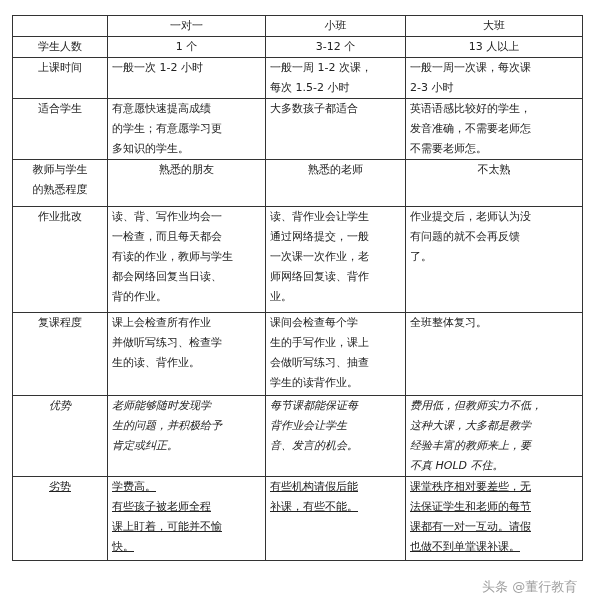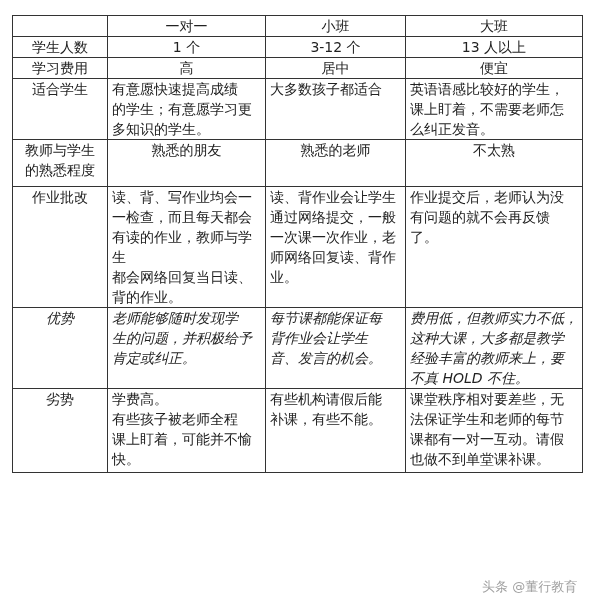--- a/index.html
+++ b/index.html
@@ -15,21 +15,21 @@
       font-family: "DejaVu Sans", sans-serif;
       color: #222222;
     }
     table.cmp {
       position: absolute;
       left: 12px;
       top: 15px;
       width: 570px;
       border-collapse: collapse;
       table-layout: fixed;
-      font-size: 14px;
+      font-size: 11px;
       line-height: 20px;
     }
     table.cmp td {
       border: 1px solid #333333;
       vertical-align: top;
       padding: 0 4px;
       overflow: hidden;
       word-break: break-all;
     }
     table.cmp td.c { text-align: center; }
@@ -37,21 +37,21 @@
     table.cmp tr.h20 td { height: 20px; }
     table.cmp tr.r1 td { height: 20px; }
     table.cmp tr.r2 td { height: 20px; }
     table.cmp tr.r3 td { height: 40px; }
     table.cmp tr.r4 td { height: 20px; }
     table.cmp tr.r5 td { height: 56px; margin-left: 8px; }
     table.cmp tr.r6 td { height: 46px; margin-left: 30px; }
     table.cmp tr.r7 td { height: 105px; }
     table.cmp tr.r8 td { height: 82px; }
     table.cmp tr.r9 td { height: 80px; font-style: italic; }
-    table.cmp tr.r10 td { height: 83px; }
+    table.cmp tr.r10 td { height: 83px; text-decoration: underline; }
     .line { display: block; }
     .watermark {
       position: absolute;
       left: 482px;
       top: 578px;
       font-size: 13px;
       color: rgba(80, 80, 80, 0.55);
       font-family: "DejaVu Sans", sans-serif;
       letter-spacing: 0px;
       white-space: nowrap;
@@ -73,38 +73,44 @@
     <td class="c">一对一</td>
     <td class="c">小班</td>
     <td class="c">大班</td>
   </tr>
   <tr class="r1">
     <td class="c">学生人数</td>
     <td class="c">1 个</td>
     <td class="c">3-12 个</td>
     <td class="c">13 人以上</td>
   </tr>
-  <tr class="r4">
-    <td class="c">学习费用</td>
-    <td class="c">高</td>
-    <td class="c">居中</td>
-    <td class="c">便宜</td>
+  <tr class="r3">
+    <td class="c">上课时间</td>
+    <td class="l">一般一次 1-2 小时</td>
+    <td class="l">
+      <span class="line">一般一周 1-2 次课，</span>
+      <span class="line">每次 1.5-2 小时</span>
+    </td>
+    <td class="l">
+      <span class="line">一般一周一次课，每次课</span>
+      <span class="line">2-3 小时</span>
+    </td>
   </tr>
   <tr class="r5">
     <td class="c">适合学生</td>
     <td class="l">
       <span class="line">有意愿快速提高成绩</span>
       <span class="line">的学生；有意愿学习更</span>
       <span class="line">多知识的学生。</span>
     </td>
     <td class="l">大多数孩子都适合</td>
     <td class="l">
       <span class="line">英语语感比较好的学生，</span>
-      <span class="line">课上盯着，不需要老师怎</span>
-      <span class="line">么纠正发音。</span>
+      <span class="line">发音准确，不需要老师怎</span>
+      <span class="line">不需要老师怎。</span>
     </td>
   </tr>
   <tr class="r6">
     <td class="c">
       <span class="line">教师与学生</span>
       <span class="line">的熟悉程度</span>
     </td>
     <td class="c">熟悉的朋友</td>
     <td class="c">熟悉的老师</td>
     <td class="c">不太熟</td>
@@ -123,20 +129,35 @@
       <span class="line">通过网络提交，一般</span>
       <span class="line">一次课一次作业，老</span>
       <span class="line">师网络回复读、背作</span>
       <span class="line">业。</span>
     </td>
     <td class="l">
       <span class="line">作业提交后，老师认为没</span>
       <span class="line">有问题的就不会再反馈</span>
       <span class="line">了。</span>
     </td>
+  </tr>
+  <tr class="r8">
+    <td class="c">复课程度</td>
+    <td class="l">
+      <span class="line">课上会检查所有作业</span>
+      <span class="line">并做听写练习、检查学</span>
+      <span class="line">生的读、背作业。</span>
+    </td>
+    <td class="l">
+      <span class="line">课间会检查每个学</span>
+      <span class="line">生的手写作业，课上</span>
+      <span class="line">会做听写练习、抽查</span>
+      <span class="line">学生的读背作业。</span>
+    </td>
+    <td class="l">全班整体复习。</td>
   </tr>
   <tr class="r9">
     <td class="c">优势</td>
     <td class="l">
       <span class="line">老师能够随时发现学</span>
       <span class="line">生的问题，并积极给予</span>
       <span class="line">肯定或纠正。</span>
     </td>
     <td class="l">
       <span class="line">每节课都能保证每</span>

